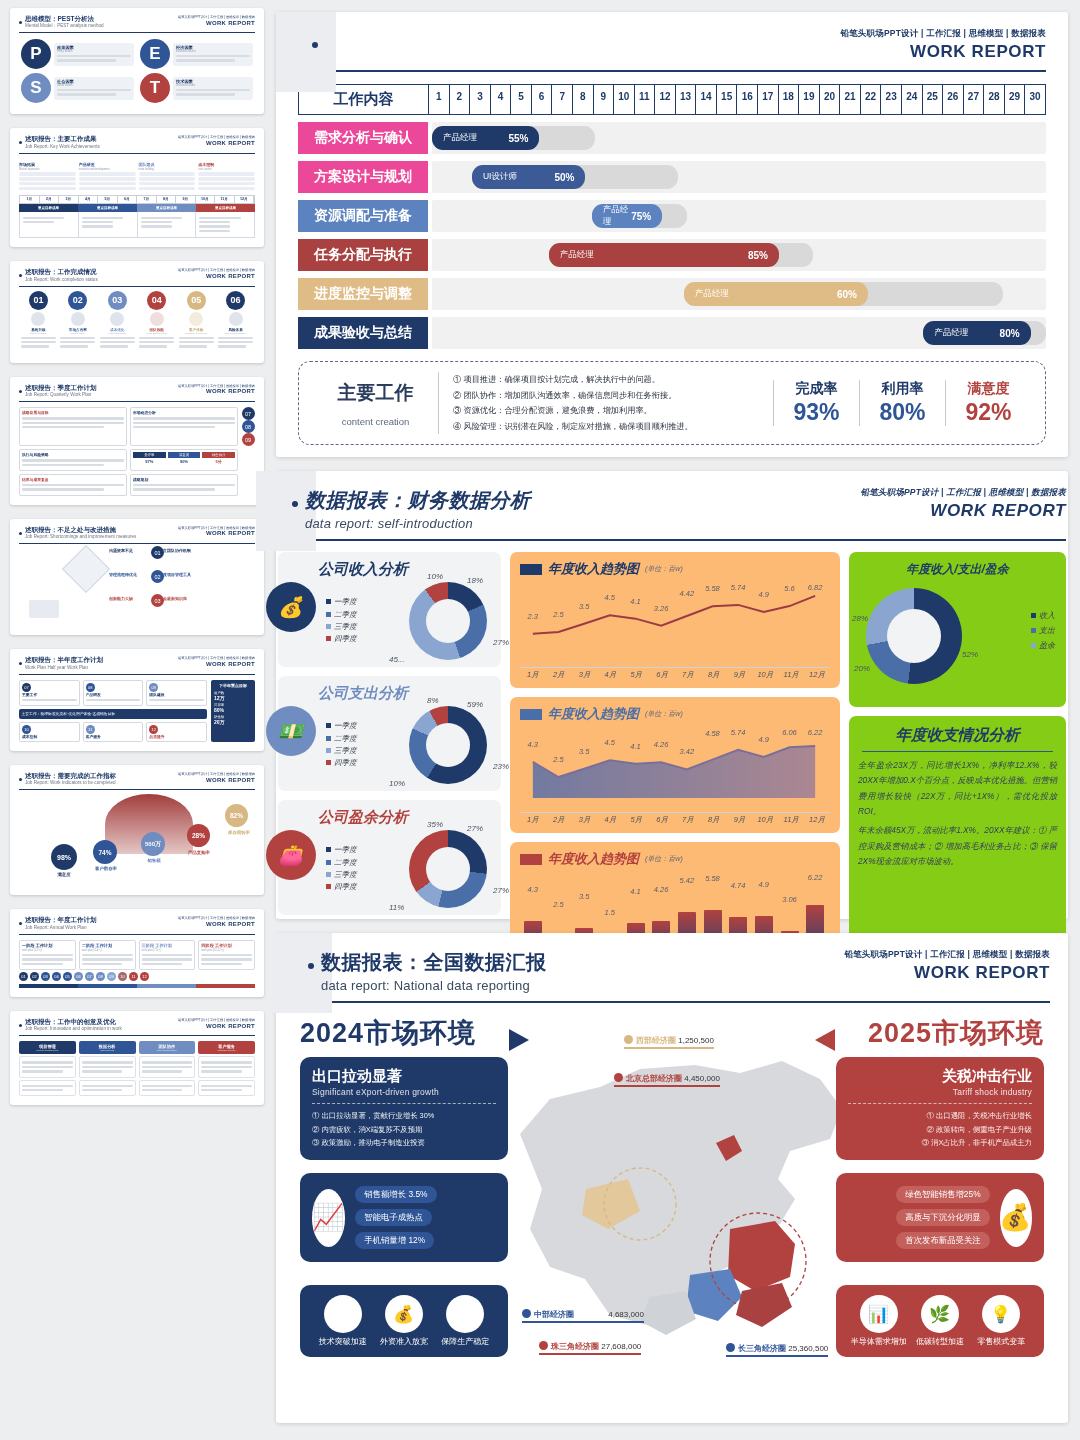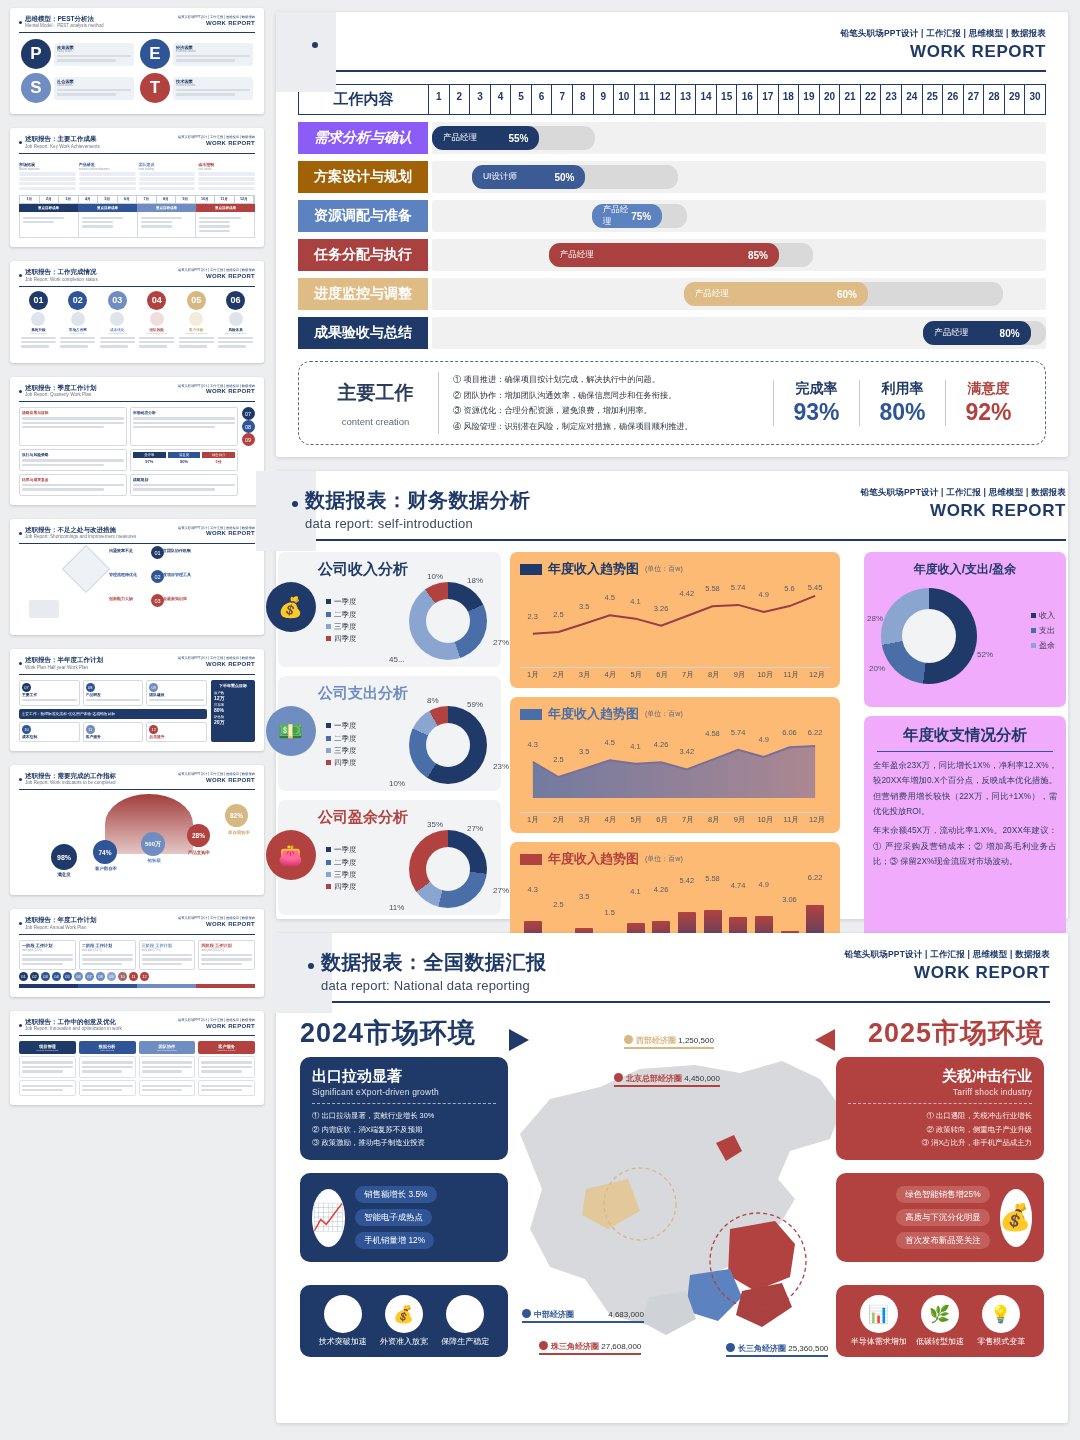--- a/index.html
+++ b/index.html
@@ -74,21 +74,21 @@
   .innc { flex:1;}
   .innh { color:#fff;font-size:4.2px;font-weight:bold;text-align:center;border-radius:2px;padding:2.5px 0;}
   .innsub{ font-size:2.4px; opacity:.8; font-weight:normal;}
   .innbox{ border:.5px solid #dde1e8;border-radius:2px;padding:2px;margin-top:2px;}
 
   
   .slides { position:absolute; left:272px; top:0; width:808px; height:1440px; padding:12px 12px 12px 4px; }
   .slide { background:#fff; border-radius:3px; box-shadow:0 1px 4px rgba(0,0,0,.14); position:relative; }
   .slide + .slide { margin-top:14px; }
   .s1 { height:445px; padding:16px 22px 12px; }
-  .s2 { height:448px; padding:16px 2px 12px; }
+  .s2 { height:448px; padding:16px 2px 12px;font-style:italic; }
   .s3 { height:490px; padding:16px 18px 12px; }
 
   .head { display:flex; justify-content:space-between; align-items:flex-start; position:relative; }
   .head-grey { position:absolute; left:-22px; top:-16px; width:60px; height:80px; background:#ebedf0; }
   .head-l { display:flex; align-items:flex-start; position:relative; z-index:2;}
   .head-bullet { width:6px;height:6px;border-radius:50%;background:#1f3a68;margin:14px 7px 0 14px;}
   .h-title { font-size:20px; font-weight:bold; color:#1f3a68; letter-spacing:.5px;}
   .h-sub { font-size:13px; color:#3b4a60; margin-top:2px; letter-spacing:.2px;}
   .head-r { text-align:right; }
   .h-tags { font-size:8.5px; font-weight:bold; color:#1f3a68; letter-spacing:.2px;}
@@ -142,21 +142,21 @@
   .cc-head { display:flex; align-items:center; gap:6px; }
   .cc-sw { width:22px;height:11px; }
   .cc-t { font-size:13px; font-weight:bold; color:#1f3a68;}
   .cc-u { font-size:7px; color:#5c6678; }
   .plot { position:relative; margin-top:5px; height:84px; }
   .xaxis { display:flex; border-top:1px solid #cfd3da; }
   .xaxis span { flex:1; text-align:center; font-size:7.5px; color:#4b5361; padding-top:2px;}
   .vlab { position:absolute; font-size:7.5px; color:#555d6b; transform:translateX(-50%); }
   .bar { position:absolute; bottom:0; border-radius:1px; }
 
-  .rcard { background:#f0abfc; border-radius:7px; padding:9px;margin-left:15px; }
+  .rcard { background:#84cc16; border-radius:7px; padding:9px; }
   .rtitle { font-size:12px; font-weight:bold; color:#1f3a68; text-align:center;}
   .an-title { font-size:15.5px; font-weight:bold; color:#1f3a68; text-align:center; }
   .an-rule { border-bottom:1.4px solid #2f5597; margin:5px 4px 6px;}
   .an-body { font-size:8.3px; color:#33405a; line-height:1.85; text-align:justify;}
 
   
   .map-area { position:relative; height:400px; margin-top:10px; }
   .yr { position:absolute; top:2px; font-size:27px; font-weight:bold; letter-spacing:1px;}
   .yr.l { left:6px; color:#1f3a68; }
   .yr.r { right:6px; color:#b2423f; }
@@ -776,31 +776,31 @@
         <div class="gh-day">26</div>
         <div class="gh-day">27</div>
         <div class="gh-day">28</div>
         <div class="gh-day">29</div>
         <div class="gh-day">30</div>
       </div>
     </div>
 
     <div id="gantt-rows">
         <div class="grow">
-          <div class="grow-label" style="background: #8b5cf6; font-style: italic;">需求分析与确认</div>
+          <div class="grow-label" style="background: #ec4899;">需求分析与确认</div>
           <div class="grow-track">
             <div class="gbase" style="left: 0%; width: 26.5%;"></div>
             <div class="gbar" style="left: 0%; width: 17.5%; background: rgb(31, 58, 104);">
               <span class="who">产品经理</span>
               <span class="pct">55%</span>
             </div>
           </div>
         </div>
         <div class="grow">
-          <div class="grow-label" style="background: #a16207;">方案设计与规划</div>
+          <div class="grow-label" style="background: #ec4899;">方案设计与规划</div>
           <div class="grow-track">
             <div class="gbase" style="left: 6.5%; width: 33.5%;"></div>
             <div class="gbar" style="left: 6.5%; width: 18.5%; background: rgb(59, 90, 150);">
               <span class="who">UI设计师</span>
               <span class="pct">50%</span>
             </div>
           </div>
         </div>
         <div class="grow">
           <div class="grow-label" style="background: rgb(92, 130, 192);">资源调配与准备</div>
@@ -970,21 +970,21 @@
               <div class="vlab" style="left: 38.5px; top: 27.0541px;">2.5</div>
               <div class="vlab" style="left: 64.1667px; top: 18.6757px;">3.5</div>
               <div class="vlab" style="left: 89.8333px; top: 10.2973px;">4.5</div>
               <div class="vlab" style="left: 115.5px; top: 13.6486px;">4.1</div>
               <div class="vlab" style="left: 141.167px; top: 20.6865px;">3.26</div>
               <div class="vlab" style="left: 166.833px; top: 6px;">4.42</div>
               <div class="vlab" style="left: 192.5px; top: 1.24865px;">5.58</div>
               <div class="vlab" style="left: 218.167px; top: 0px;">5.74</div>
               <div class="vlab" style="left: 243.833px; top: 6.94595px;">4.9</div>
               <div class="vlab" style="left: 269.5px; top: 1.08108px;">5.6</div>
-              <div class="vlab" style="left: 295.167px; top: 0px;">5.45</div>
+              <div class="vlab" style="left: 295.167px; top: 0px;">6.82</div>
             </div>
             <div class="xaxis">
               <span>1月</span>
               <span>2月</span>
               <span>3月</span>
               <span>4月</span>
               <span>5月</span>
               <span>6月</span>
               <span>7月</span>
               <span>8月</span>

